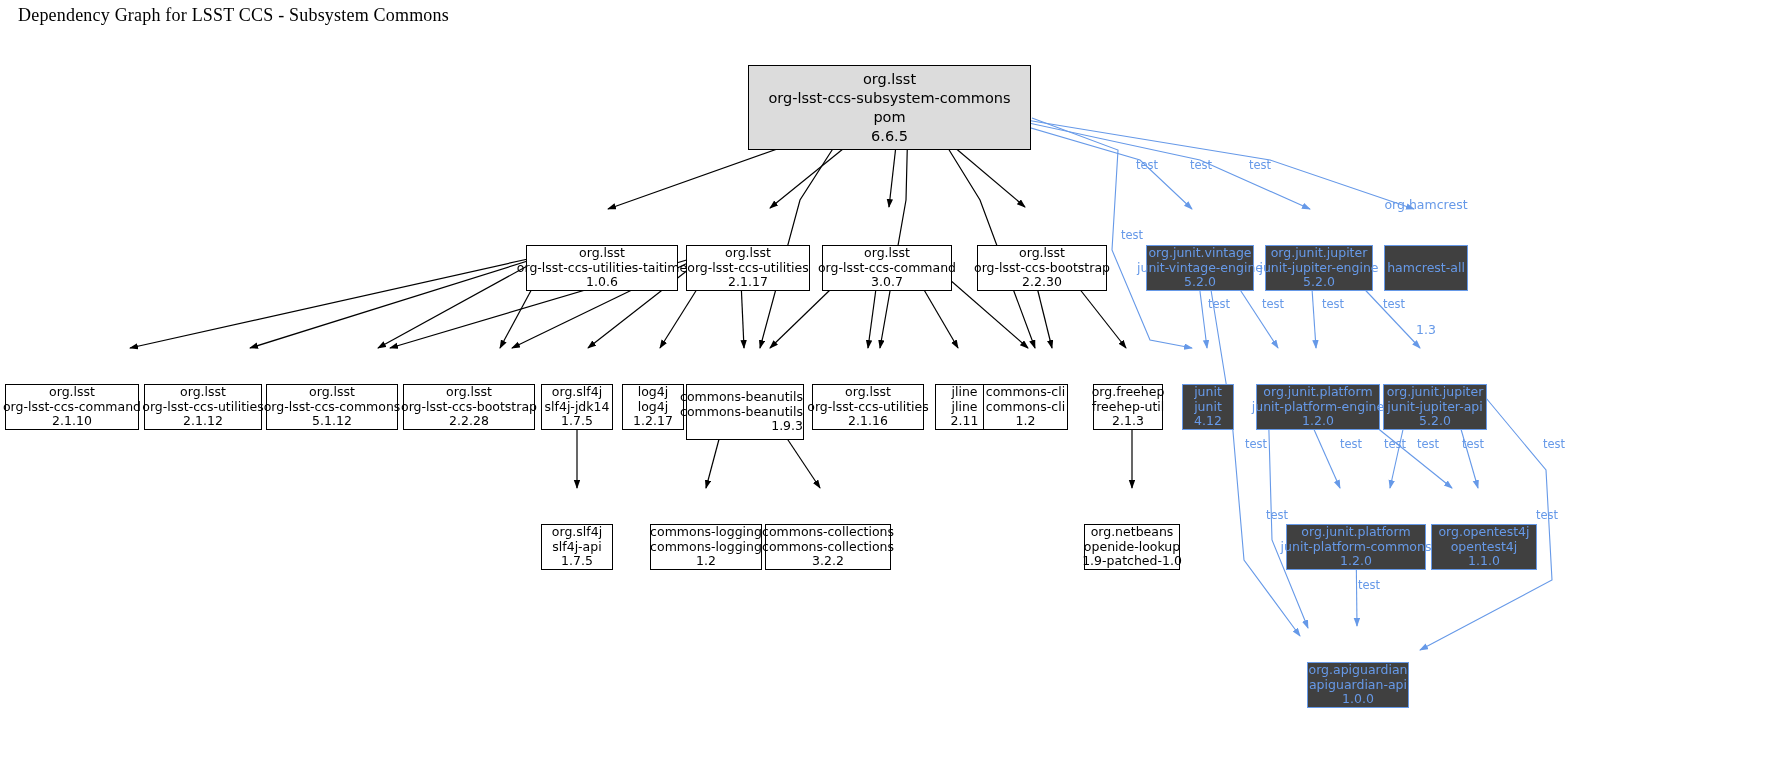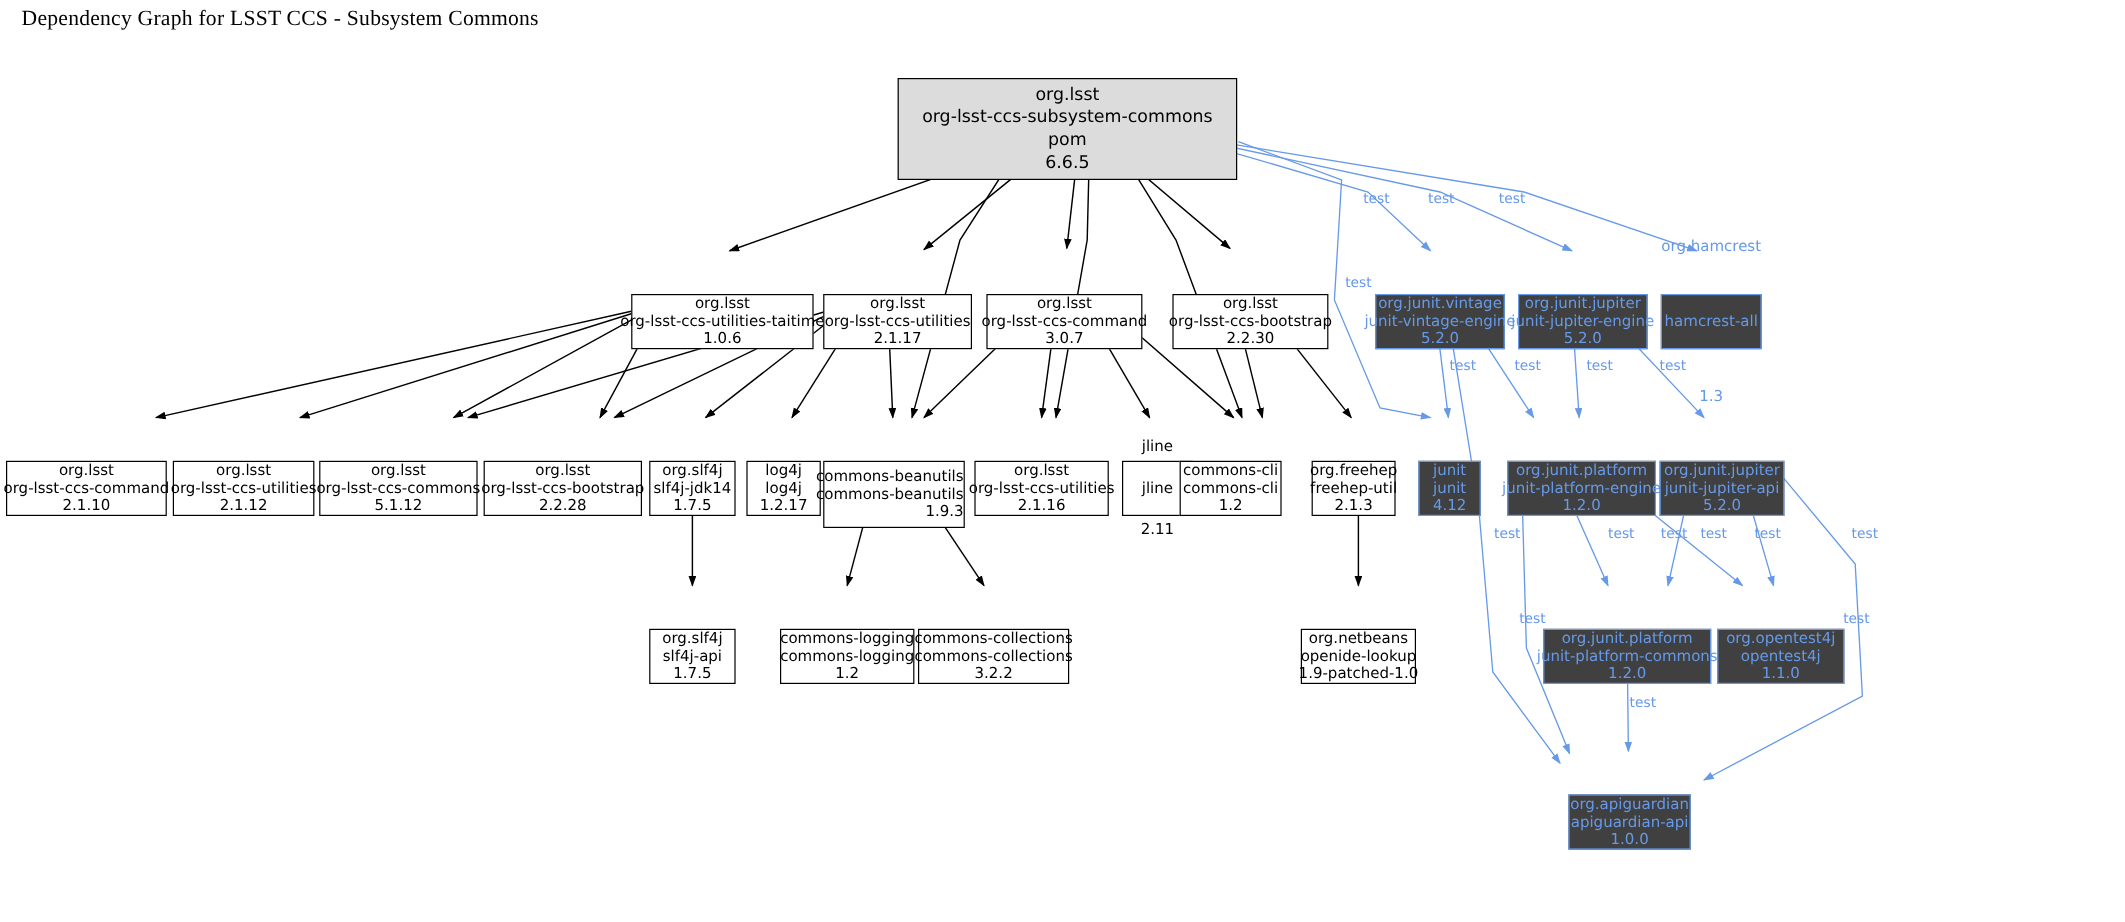--- a/index.html
+++ b/index.html
@@ -153,21 +153,21 @@
     <div class="node" style="left: 686px; top: 352px; width: 118px; height: 56px; align-items: flex-end;">
       <span>commons-beanutils</span>
       <span>commons-beanutils</span>
       <span>1.9.3</span>
     </div>
     <div class="node" style="left: 812px; top: 352px; width: 112px; height: 46px;">
       <span>org.lsst</span>
       <span>org-lsst-ccs-utilities</span>
       <span>2.1.16</span>
     </div>
-    <div class="node" style="left: 935px; top: 352px; width: 59px; height: 46px; gap: 20px;">
+    <div class="node" style="left: 935px; top: 352px; width: 59px; height: 46px;">
       <span>jline</span>
       <span>jline</span>
       <span>2.11</span>
     </div>
     <div class="node" style="left: 983px; top: 352px; width: 85px; height: 46px;">
       <span>commons-cli</span>
       <span>commons-cli</span>
       <span>1.2</span>
     </div>
     <div class="node" style="left: 1093px; top: 352px; width: 70px; height: 46px;">

